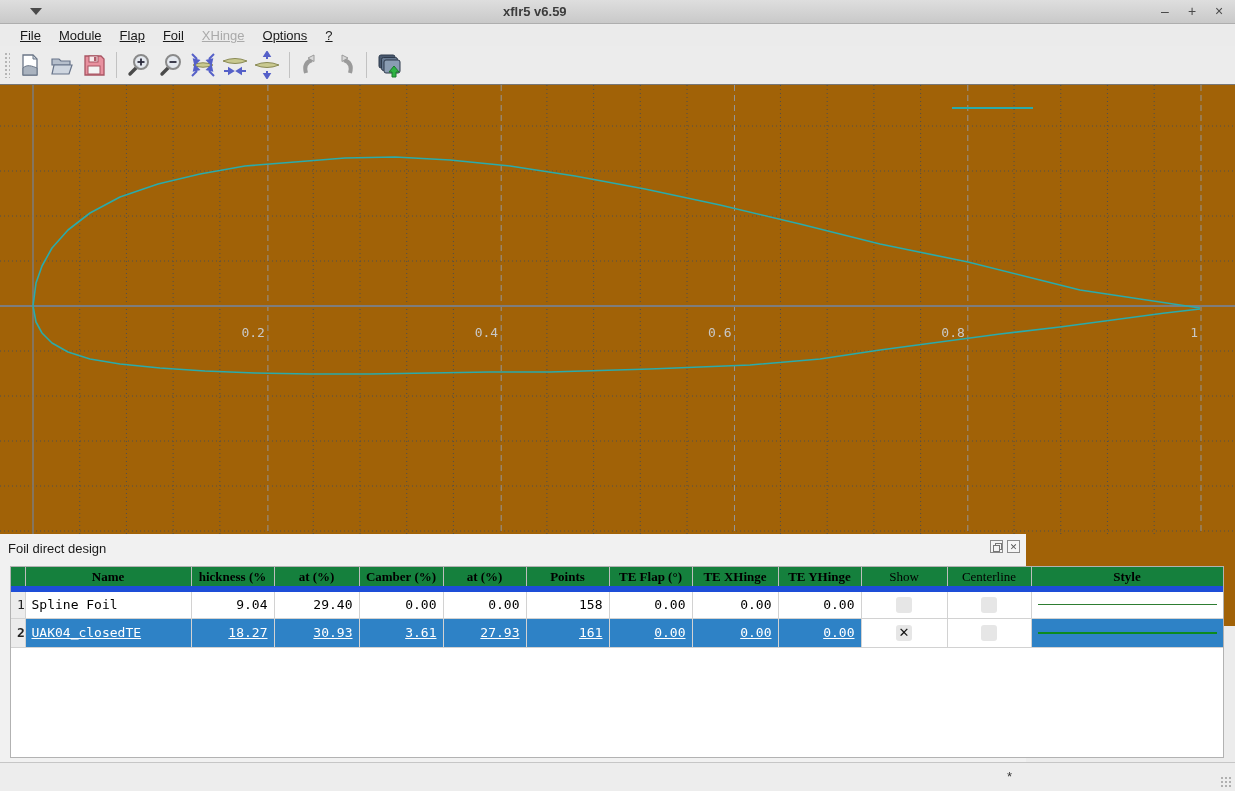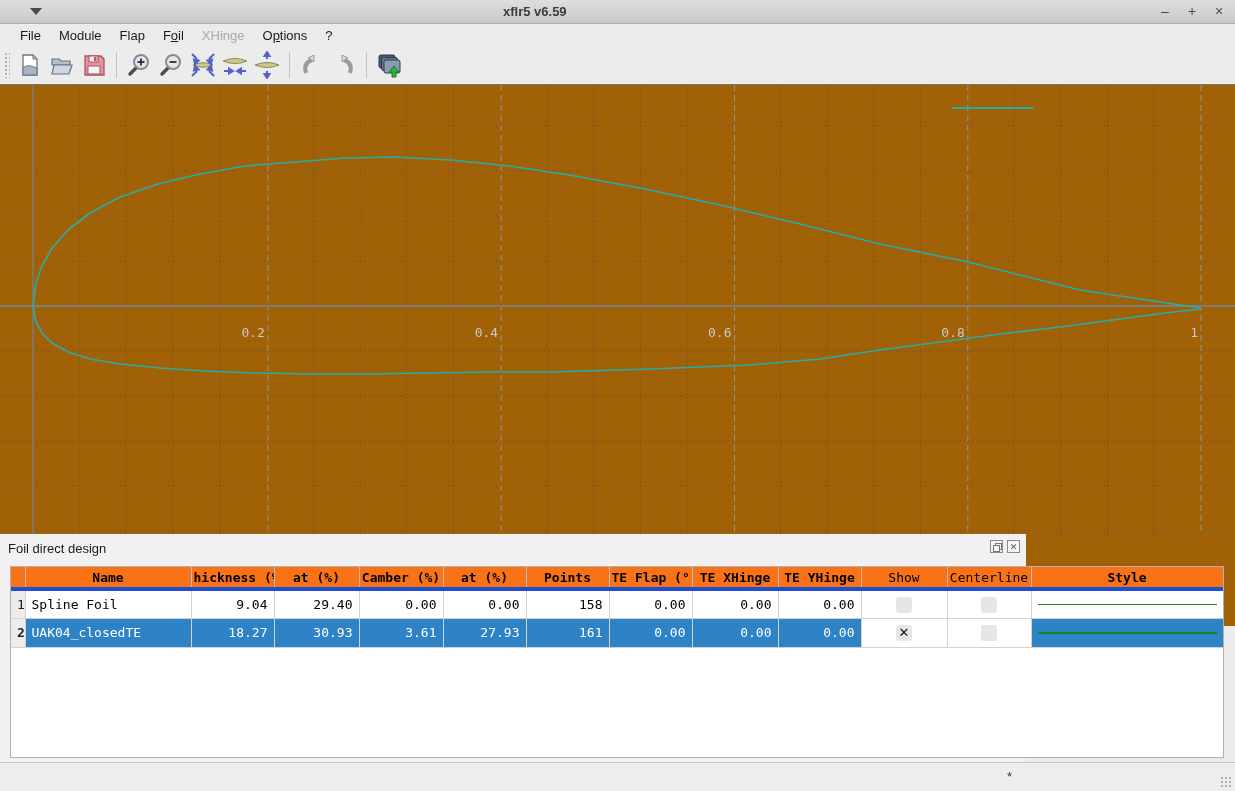--- a/index.html
+++ b/index.html
@@ -30,21 +30,21 @@
     width:16px; height:18px; text-align:center; font-size:14px; color:#4a4a4a;
     line-height:18px; cursor:default;
   }
 
   
   .menubar {
     position:absolute; left:0; top:25px; width:1235px; height:21px;
     background:#ebebeb; display:flex; align-items:center;
     padding-left:12px; font-size:13px; color:#1a1a1a;
   }
-  .menubar .mi { padding:2px 8px; margin-right:2px; }
+  .menubar .mi { padding:2px 8px; margin-right:2px;text-decoration:underline; }
   .menubar .mi.disabled { color:#aaaaaa; }
   .menubar u { text-decoration:underline; }
 
   
   .toolbar {
     position:absolute; left:0; top:46px; width:1235px; height:38px;
     background:#ececec; display:flex; align-items:center; padding-left:2px;
   }
   .tb-handle {
     width:6px; height:26px; margin:0 4px 0 2px;
@@ -80,29 +80,29 @@
     position:absolute; left:10px; top:32px; width:1214px; height:192px;
     background:#ffffff; border:1px solid #b2b2b2; overflow:hidden;
   }
   table.foil { border-collapse:collapse; table-layout:fixed; width:1212px;
     font-family:"DejaVu Sans Mono", monospace; font-size:13px; color:#000; }
   table.foil th, table.foil td {
     border-right:1px solid #d2d2d2; border-bottom:1px solid #d2d2d2;
     overflow:hidden; white-space:nowrap; height:29px; padding:0 6px;
   }
   table.foil thead th {
-    background:#f97316; border-right:1px solid #bdbdbd; border-bottom:4px solid #1d4ed8;
-    height:22px; font-weight:bold; text-align:center; padding:0 2px;
+    background:#15803d; border-right:1px solid #bdbdbd; border-bottom:6px solid #1d4ed8;
+    height:22px; font-weight:bold; text-align:center; padding:0 2px;font-family:Liberation Serif, serif;
   }
   table.foil thead th.thin { font-weight:normal; }
   td.vh { background:#ececec; text-align:center; color:#222; padding:0 2px; }
   td.vh.sel { font-weight:bold; }
   td.num { text-align:right; }
   td.name { text-align:left; padding-left:4px;margin-left:44px; }
-  tr.selected td.hl { background:#2e82c6; color:#ffffff; }
+  tr.selected td.hl { background:#2e82c6; color:#ffffff;text-decoration:underline; }
   td.cbx { text-align:center; background:#ffffff; }
   .checkbox {
     display:inline-flex; width:16px; height:16px; border-radius:3px;
     background:#e6e6e6; vertical-align:middle;
     align-items:center; justify-content:center;
     font-size:13px; font-weight:bold; color:#111;
     font-family:"DejaVu Sans", sans-serif;
   }
   td.stylecell { padding:0 8px; }
   .style-line { width:100%; }

